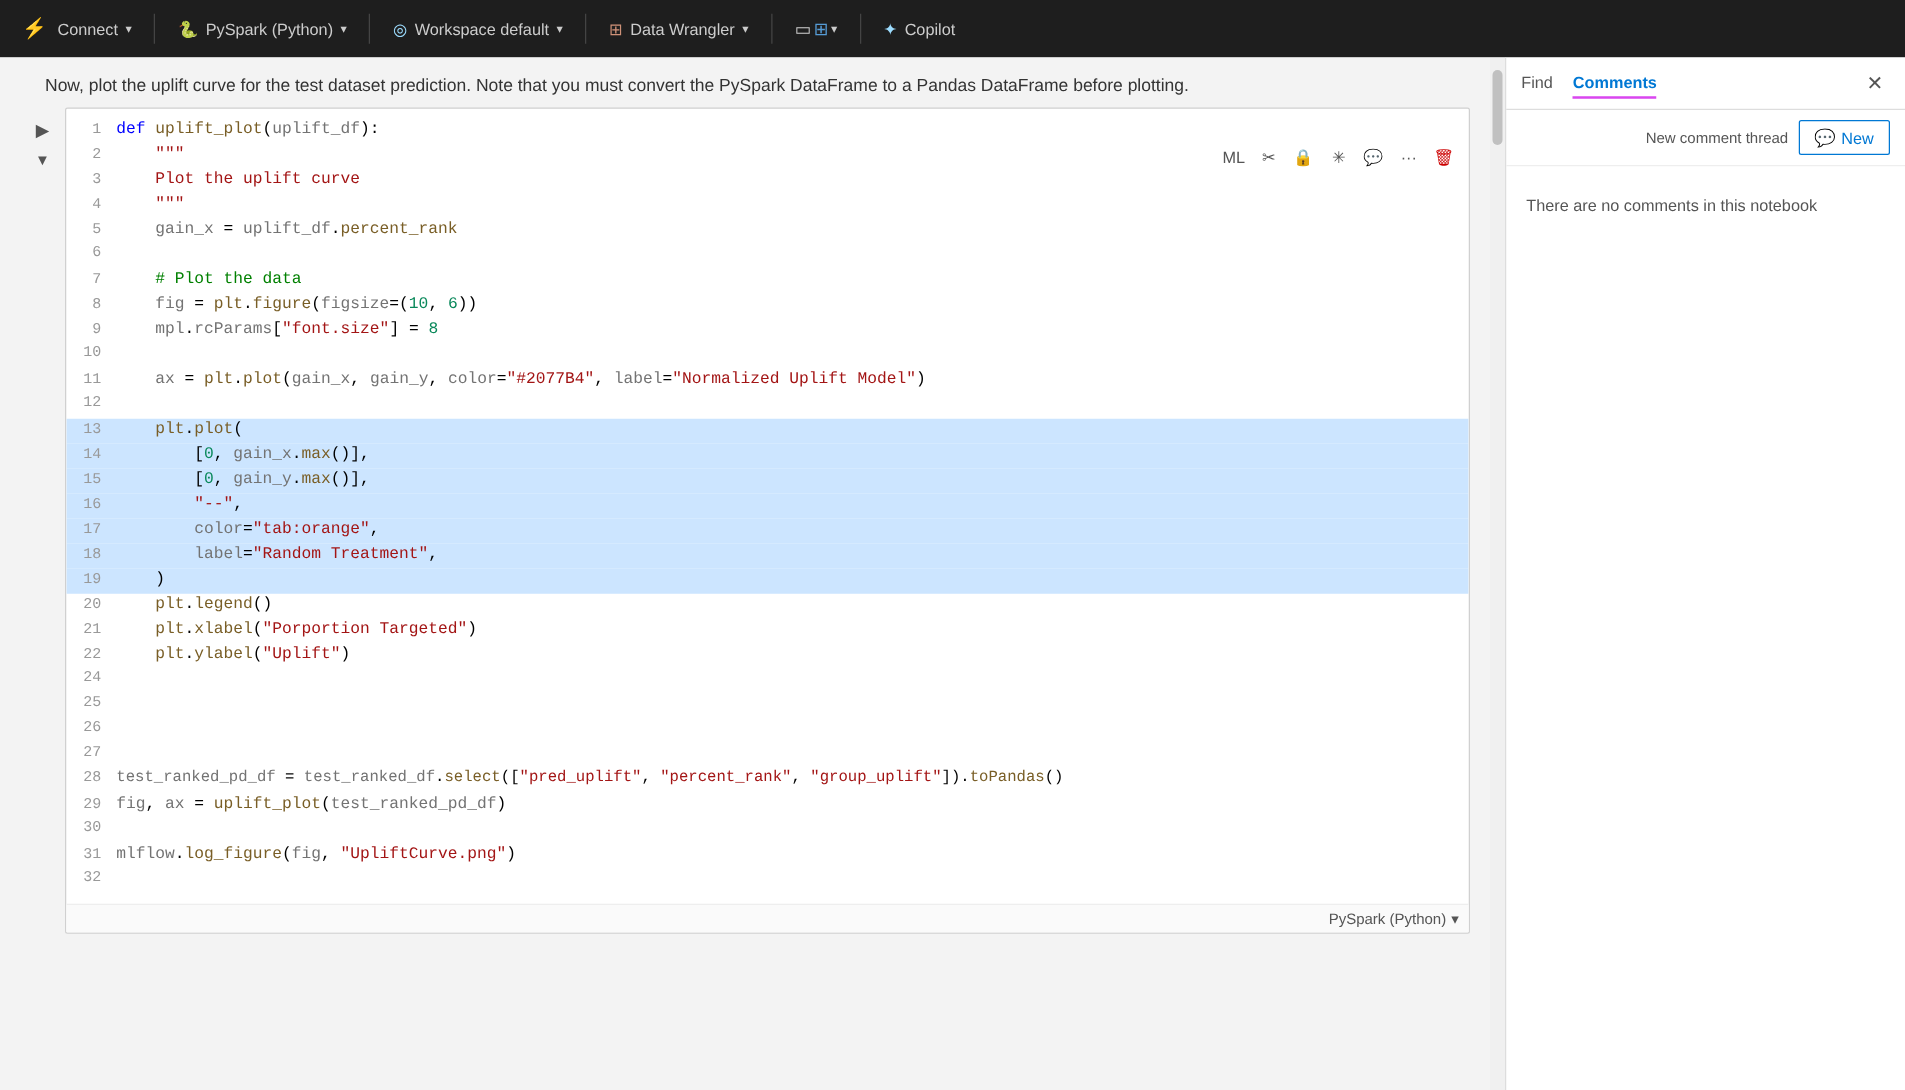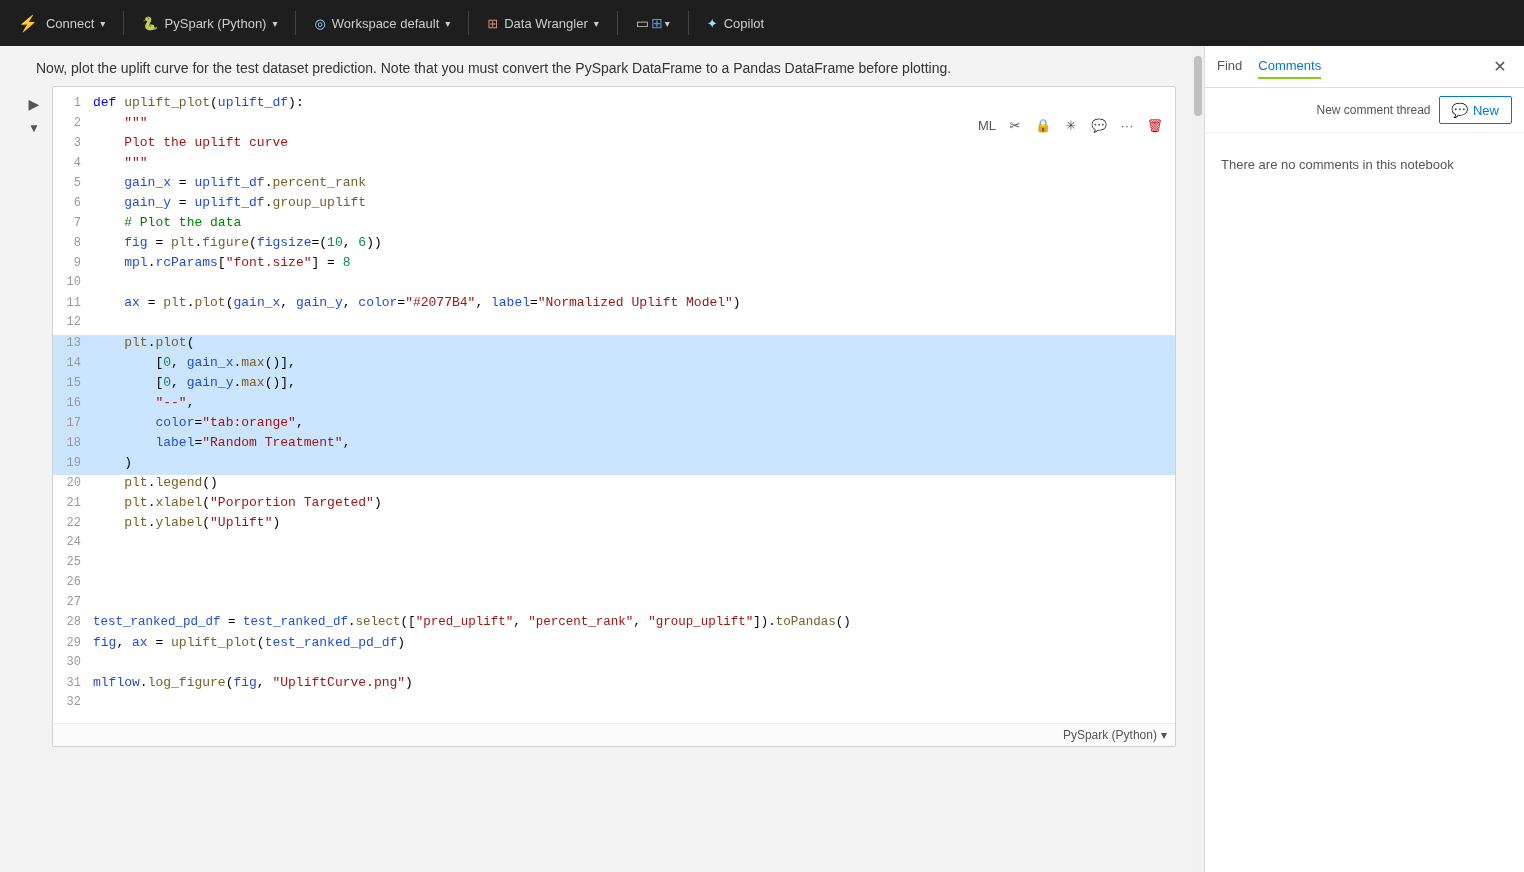--- a/index.html
+++ b/index.html
@@ -166,21 +166,21 @@
       white-space: pre;
       padding-right: 8px;
     }
 
     
     .kw { color: #0000ff; }
     .fn { color: #795e26; }
     .str { color: #a31515; }
     .comment { color: #008000; }
     .num { color: #09885a; }
-    .param { color: #1d4ed8; text-align: center; }
+    .param { color: #737373; text-align: center; }
     .method { color: #795e26; }
 
     
     .right-panel {
       width: 320px;
       background: #fff;
       border-left: 1px solid #ddd;
       display: flex;
       flex-direction: column;
       flex-shrink: 0;
@@ -201,21 +201,22 @@
 
     .panel-tab {
       font-size: 13px;
       color: #555;
       cursor: pointer;
       padding: 4px 0;
       border-bottom: 2px solid transparent;
     }
     .panel-tab.active {
       color: #0078d4;
-      border-bottom: 2px solid #84cc16;
+      border-bottom: 2px solid #d946ef;
+      font-weight: bold;
     }
 
     .close-btn {
       cursor: pointer;
       font-size: 16px;
       color: #555;
       width: 24px;
       height: 24px;
       display: flex;
       align-items: center;
@@ -365,21 +366,20 @@
             <span class="line-content">    <span class="str">"""</span></span>
           </div>
 
           <div class="code-line">
             <span class="line-num">5</span>
             <span class="line-content">    <span class="param">gain_x</span> = <span class="param">uplift_df</span>.<span class="method">percent_rank</span></span>
           </div>
 
           <div class="code-line">
             <span class="line-num">6</span>
-            <span class="line-content">    <span class="param">gain_y</span> = <span class="param">uplift_df</span>.<span class="method">group_uplift</span></span>
           </div>
 
           <div class="code-line">
             <span class="line-num">7</span>
             <span class="line-content">    <span class="comment"># Plot the data</span></span>
           </div>
 
           <div class="code-line">
             <span class="line-num">8</span>
             <span class="line-content">    <span class="param">fig</span> = <span class="method">plt</span>.<span class="fn">figure</span>(<span class="param">figsize</span>=(<span class="num">10</span>, <span class="num">6</span>))</span>

